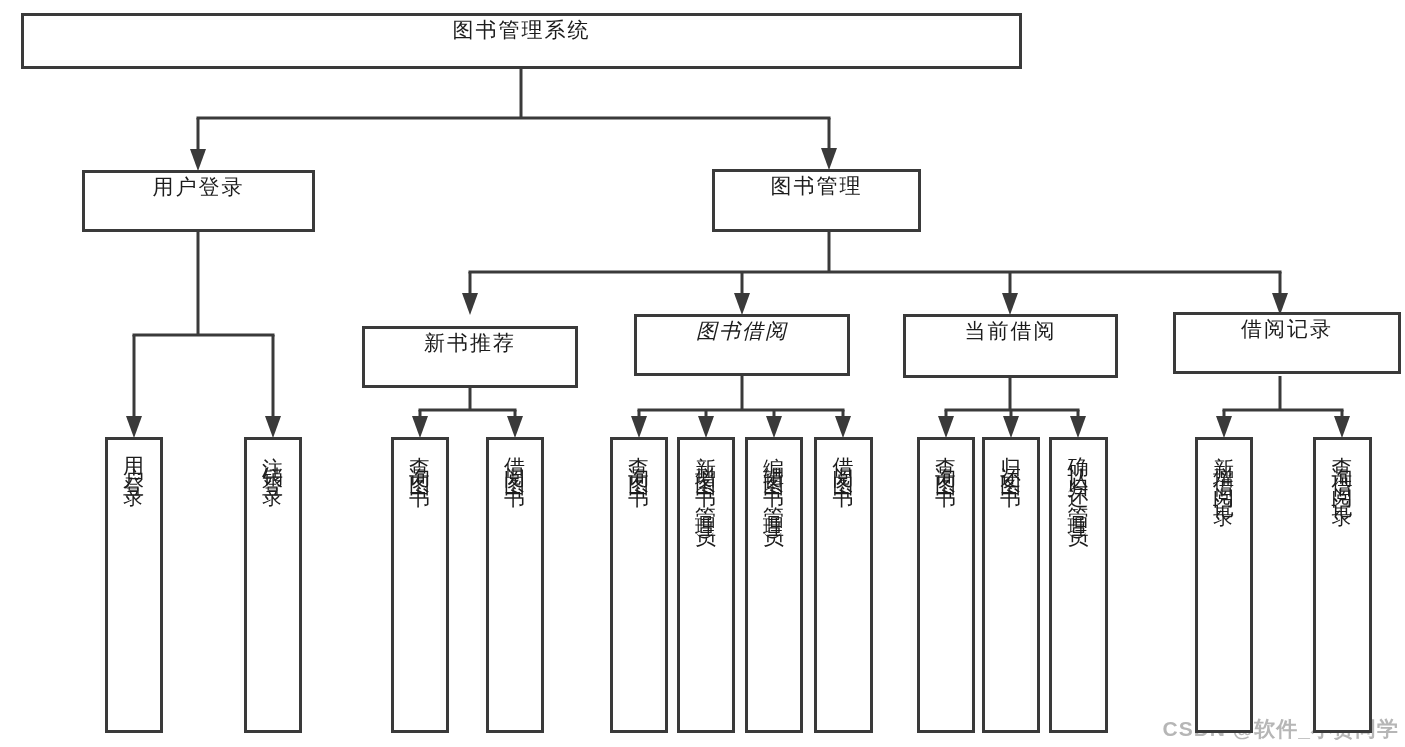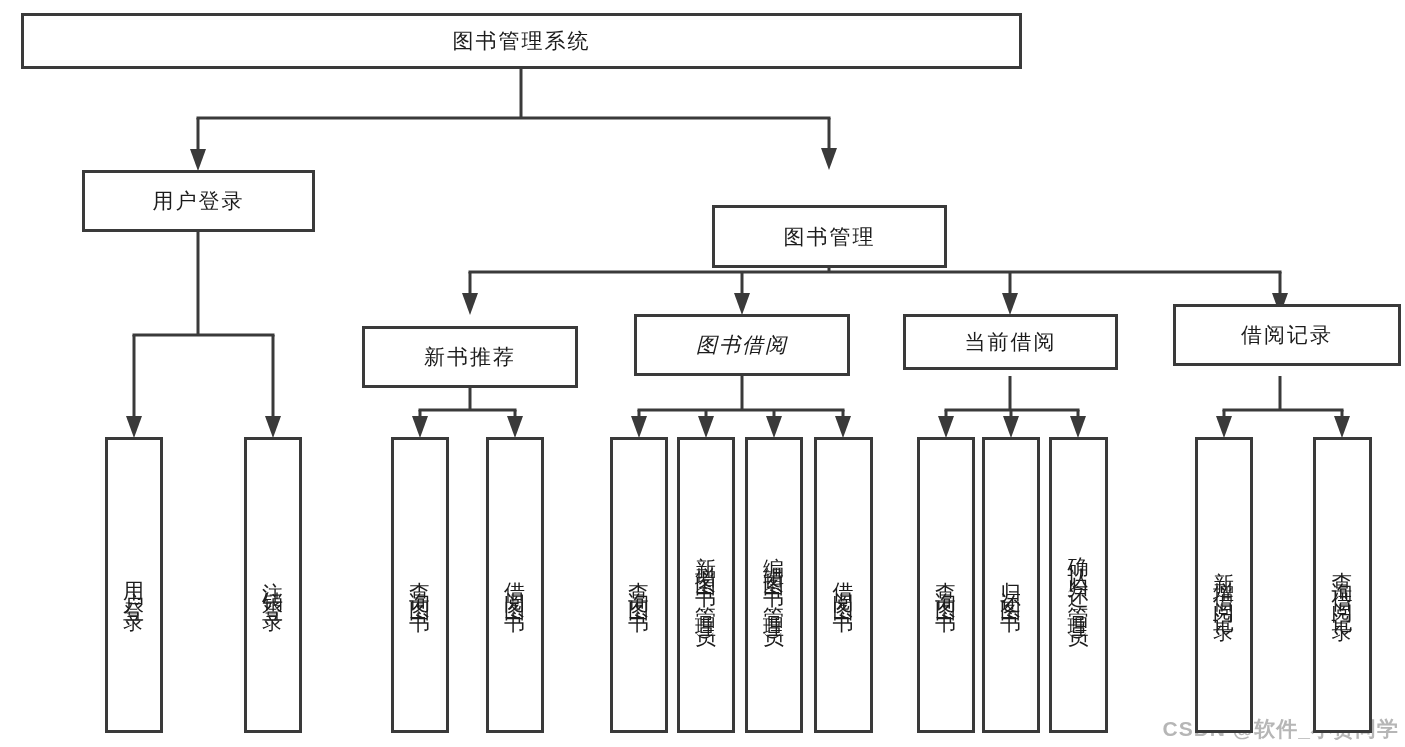--- a/index.html
+++ b/index.html
@@ -10,21 +10,20 @@
     font-family:"Liberation Sans","DejaVu Sans",sans-serif;
     overflow:hidden;
   }
   #edges{position:absolute;left:0;top:0;width:1405px;height:747px;}
   .node{
     position:absolute;
     box-sizing:border-box;
     background:#ffffff;
     border:3px solid #3a3a3a;
     display:flex;
-    align-items:center;
     justify-content:center;
     color:#1c1c1c;
   }
   .node .lbl{
     font-size:21px;
     letter-spacing:2px;
     white-space:nowrap;
   }
   .node.v .lbl{
     writing-mode:vertical-rl;
@@ -102,33 +101,33 @@
       <polygon points="1342,438 1334,416 1350,416" fill="#3a3a3a"></polygon>
     </svg>
 
   <div id="watermark">CSDN @软件_小贺同学</div>
 <div class="node" style="left: 21px; top: 13px; width: 1001px; height: 56px;">
       <span class="lbl">图书管理系统</span>
     </div>
     <div class="node" style="left: 82px; top: 170px; width: 233px; height: 62px;">
       <span class="lbl">用户登录</span>
     </div>
-    <div class="node" style="left: 712px; top: 169px; width: 235px; height: 63px; margin-top: 36px;">
+    <div class="node" style="left: 712px; top: 169px; width: 209px; height: 63px;">
       <span class="lbl">图书管理</span>
     </div>
     <div class="node" style="left: 362px; top: 314px; width: 216px; height: 62px; margin-top: 12px;">
       <span class="lbl">新书推荐</span>
     </div>
     <div class="node" style="left: 634px; top: 314px; width: 216px; height: 62px; font-style: italic;">
       <span class="lbl">图书借阅</span>
     </div>
-    <div class="node" style="left: 903px; top: 314px; width: 215px; height: 56px;">
+    <div class="node" style="left: 903px; top: 314px; width: 215px; height: 64px;">
       <span class="lbl">当前借阅</span>
     </div>
-    <div class="node" style="left: 1173px; top: 304px; width: 228px; height: 62px;">
+    <div class="node" style="left: 1173px; top: 312px; width: 228px; height: 62px;">
       <span class="lbl">借阅记录</span>
     </div>
     <div class="node v" style="left: 105px; top: 437px; width: 58px; height: 296px;">
       <span class="lbl">用户登录</span>
     </div>
     <div class="node v" style="left: 244px; top: 437px; width: 58px; height: 296px;">
       <span class="lbl">注销登录</span>
     </div>
     <div class="node v" style="left: 391px; top: 437px; width: 58px; height: 296px;">
       <span class="lbl">查询图书</span>

